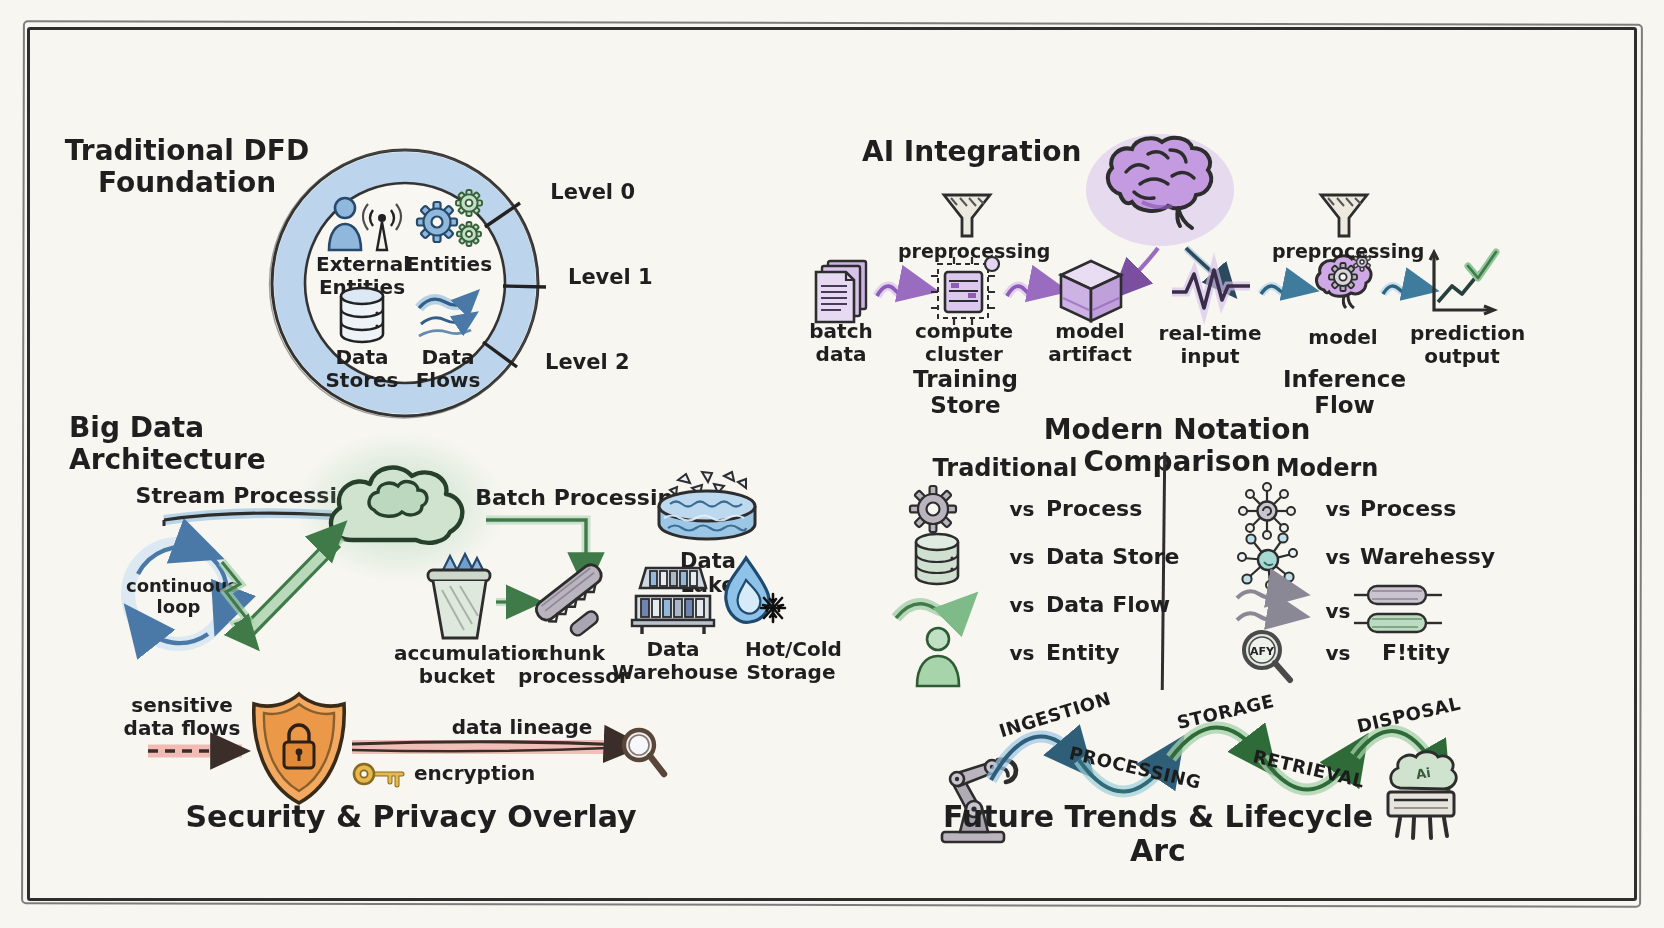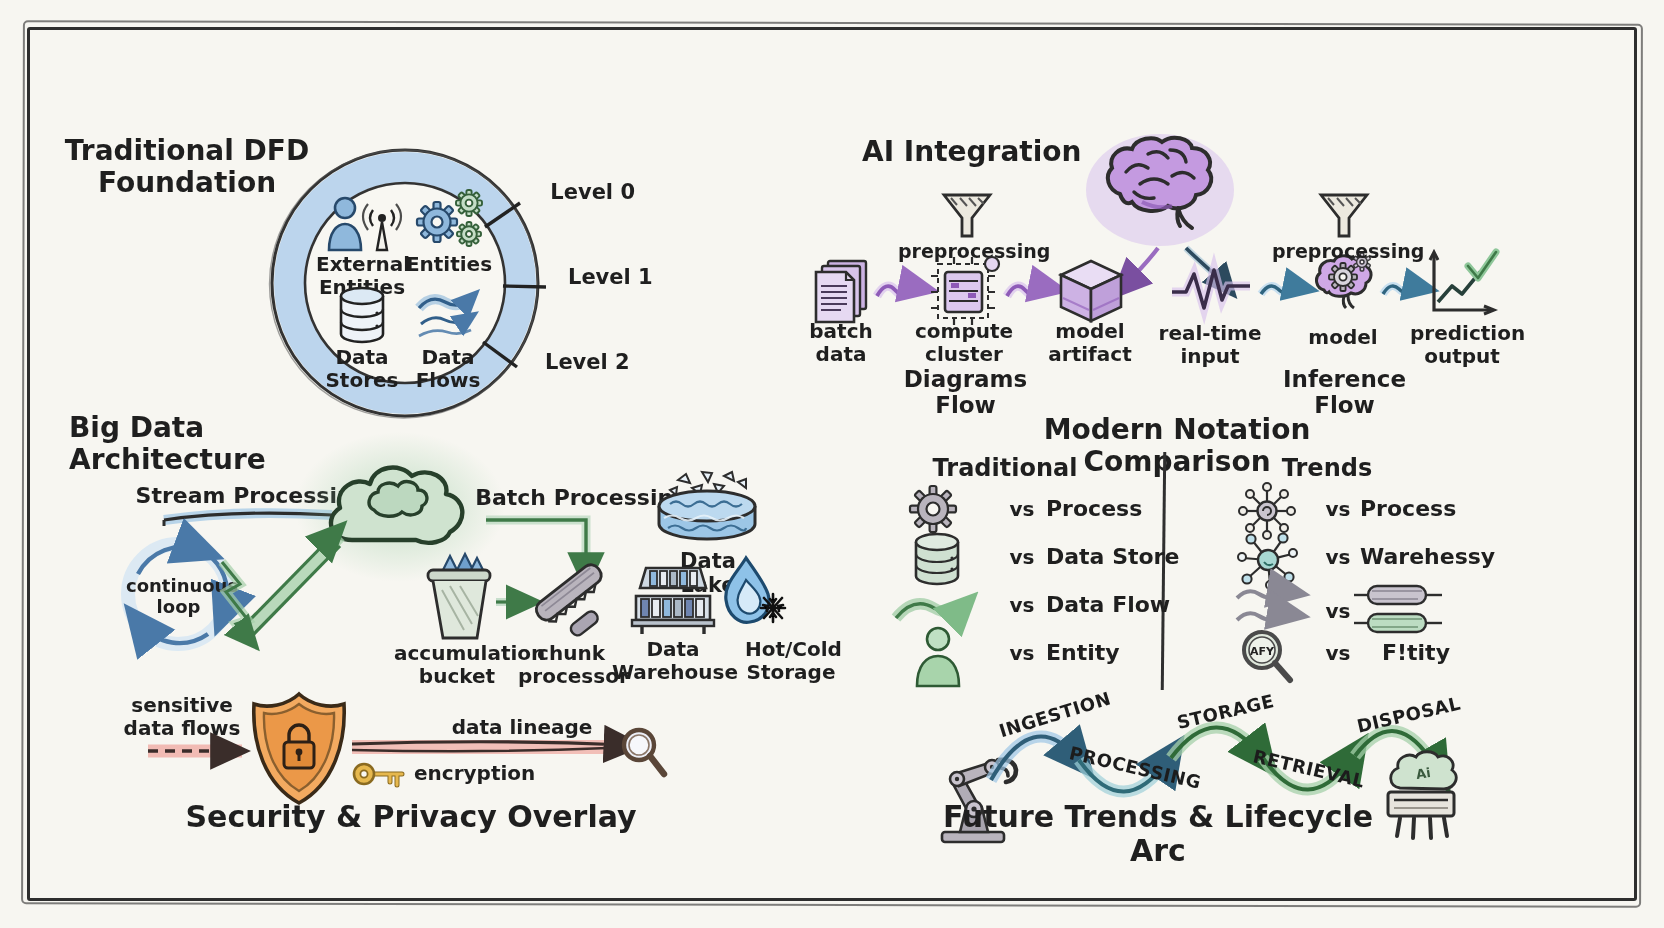--- a/index.html
+++ b/index.html
@@ -184,21 +184,21 @@
       <polygon points="33,31 63,17 63,49 33,63" fill="#bfa0da" stroke="#2d2d2d" stroke-width="2.6"></polygon>
       <path d="M5,40 L31,52 M35,52 L61,40" stroke="#8e5bb8" stroke-width="2" opacity=".6"></path>
     </svg>
 
     <div class="abs lbl small" style="left:800px;top:320px;width:82px;">batch
 data</div>
     <div class="abs lbl small" style="left:915px;top:320px;width:98px;">compute
 cluster</div>
     <div class="abs lbl small" style="left:1042px;top:320px;width:96px;">model
 artifact</div>
-    <div class="abs lbl h-cap" style="left:878px;top:366px;width:175px;">Diagrams Flow</div>
+    <div class="abs lbl h-cap" style="left:878px;top:366px;width:175px;">Training Store</div>
 
     <svg class="abs" style="left:1170px;top:266px;" width="82" height="50" viewBox="0 0 82 50">
       <path d="M2,26 H16 L24,8 L34,42 L44,4 L52,34 L58,20 H80" fill="none" stroke="#d9c2ec" stroke-width="9" opacity=".65"></path>
       <path d="M2,26 H16 L24,8 L34,42 L44,4 L52,34 L58,20 H80" fill="none" stroke="#3a2d4a" stroke-width="3.6" stroke-linejoin="round"></path>
     </svg>
 
     <svg class="abs" style="left:1258px;top:278px;" width="54" height="30" viewBox="0 0 54 30">
       <defs>
           <marker id="mB2" orient="auto" markerWidth="11" markerHeight="11" refX="6" refY="5">
             <path d="M0,0 L11,5 L0,10 Z" fill="#3f7b9c"></path>
@@ -406,21 +406,21 @@
         <path d="M54,45 l3,4 3,-4 M54,63 l3,-4 3,4 M47,51 l5,1 -1,5 M67,51 l-5,1 1,5"></path>
       </g>
     </svg>
     <div class="abs lbl small" style="left:704px;top:638px;width:92px;margin-left:41px;">Hot/Cold
 Storage</div>
   </div>
 
   <div>
     <div class="abs lbl h-sec" style="left:960px;top:414px;width:420px;">Modern Notation Comparison</div>
     <div class="abs lbl" style="left:930px;top:455px;width:150px;font-size:24px;">Traditional</div>
-    <div class="abs lbl" style="left:1262px;top:455px;width:130px;font-size:24px;">Trends</div>
+    <div class="abs lbl" style="left:1262px;top:455px;width:130px;font-size:24px;">Modern</div>
     <div class="abs" style="left:1162px;top:452px;width:2.6px;height:238px;background:#2f2f2f;transform:rotate(.6deg);"></div>
 
     <svg class="abs" style="left:906px;top:484px;" width="54" height="50" viewBox="0 0 54 50">
       <g transform="translate(27,25)" fill="#b9b4bd" stroke="#2d2d2d" stroke-width="2.2">
         <rect x="-3.4" y="-23" width="6.8" height="46" rx="2"></rect>
         <rect x="-3.4" y="-23" width="6.8" height="46" rx="2" transform="rotate(45)"></rect>
         <rect x="-3.4" y="-23" width="6.8" height="46" rx="2" transform="rotate(90)"></rect>
         <rect x="-3.4" y="-23" width="6.8" height="46" rx="2" transform="rotate(135)"></rect>
         <circle r="15"></circle>
           <circle r="6.5" fill="#f8f7f2"></circle>

